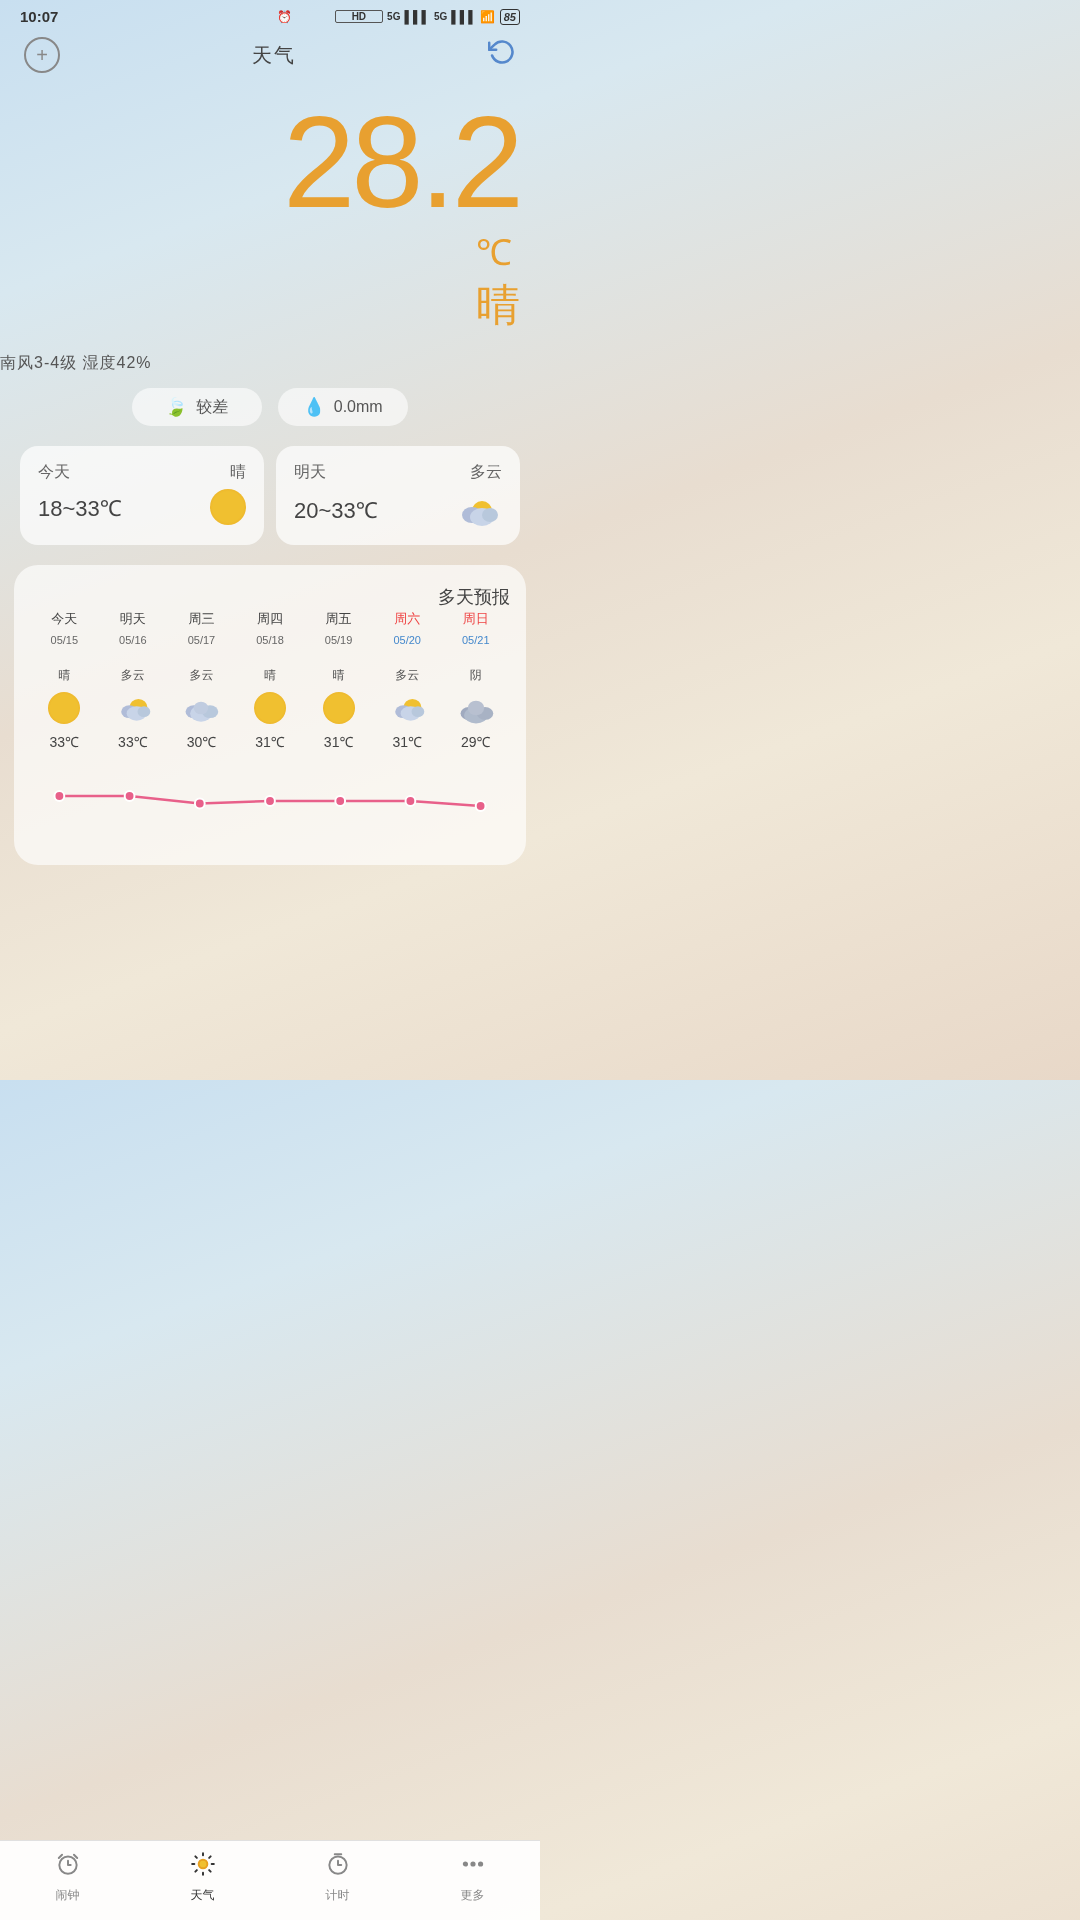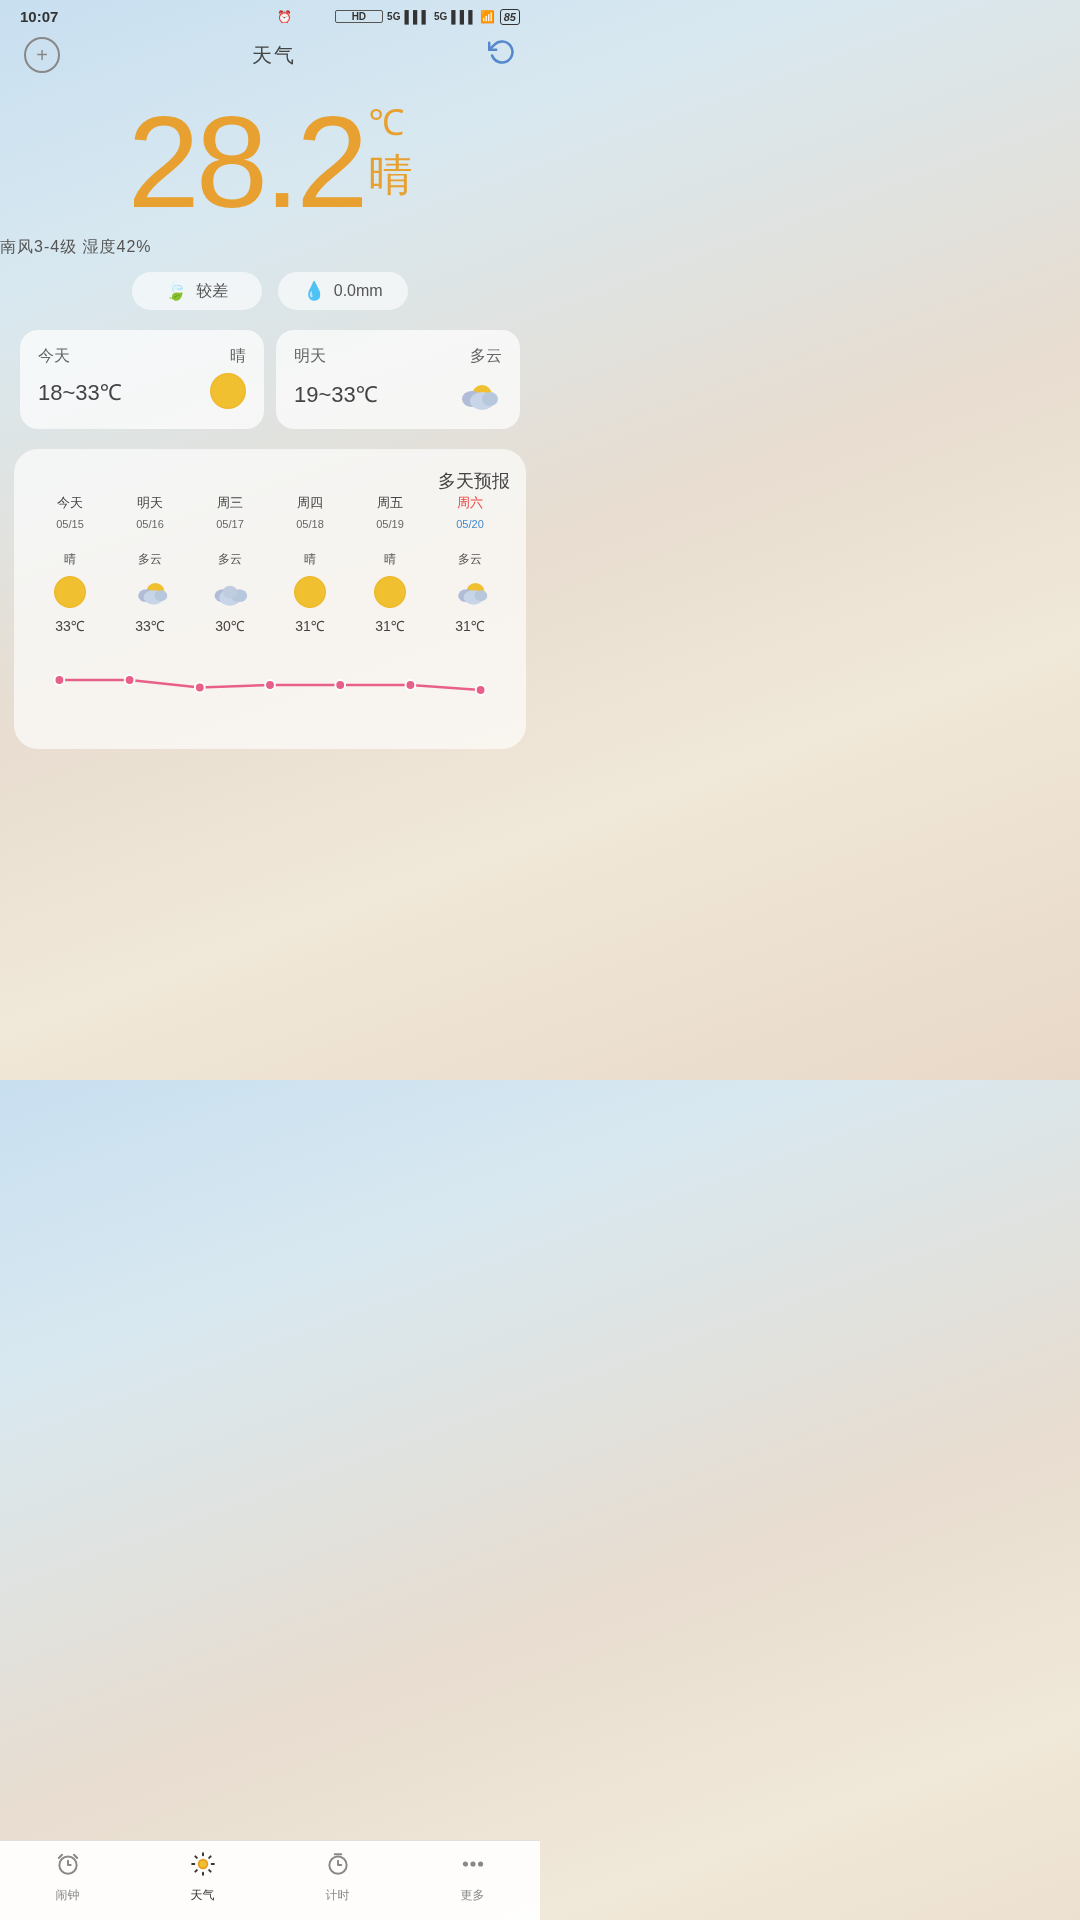--- a/index.html
+++ b/index.html
@@ -79,22 +79,23 @@
       vertical-align: super;
       font-weight: 300;
     }
     .weather-condition {
       font-size: 44px;
       color: #e8a030;
       font-weight: 300;
     }
     .temp-row {
       display: flex;
-      align-items: flex-start;
+      align-items: flex-end;
       justify-content: center;
+      flex-direction: column;
     }
 
     
     .wind-info {
       text-align: left;
       font-size: 16px;
       color: #555;
       padding: 10px 0 14px;
       letter-spacing: 1px;
     }
@@ -345,21 +346,21 @@
       <span class="day-temp-range">18~33℃</span>
       <div class="sun-icon"></div>
     </div>
   </div>
   <div class="day-card">
     <div class="day-card-header">
       <span class="day-label">明天</span>
       <span class="day-weather-text">多云</span>
     </div>
     <div class="day-card-body">
-      <span class="day-temp-range">19~33℃</span>
+      <span class="day-temp-range">20~33℃</span>
       <svg width="50" height="40" viewBox="0 0 50 40">
         <circle cx="30" cy="22" r="10" fill="#f0c030"></circle>
         <ellipse cx="20" cy="26" rx="10" ry="8" fill="#b0bcd8"></ellipse>
         <ellipse cx="30" cy="28" rx="12" ry="9" fill="#c8d4e8"></ellipse>
         <ellipse cx="38" cy="26" rx="8" ry="7" fill="#b8c8dc"></ellipse>
       </svg>
     </div>
   </div>
 </div>
 
@@ -429,20 +430,34 @@
         <div class="forecast-condition">多云</div>
         <div class="forecast-weather-icon">
           <svg width="44" height="36" viewBox="0 0 44 36">
       <circle cx="28" cy="18" r="10" fill="#f0c030"></circle>
       <ellipse cx="18" cy="22" rx="9" ry="7" fill="#b0bcd8"></ellipse>
       <ellipse cx="26" cy="24" rx="11" ry="8" fill="#c8d4e8"></ellipse>
       <ellipse cx="34" cy="22" rx="7" ry="6" fill="#b8c8dc"></ellipse>
     </svg>
         </div>
         <div class="forecast-high-temp">31℃</div>
+      </div>
+      <div class="forecast-col">
+        <div class="forecast-day-name weekend">周日</div>
+        <div class="forecast-date weekend">05/21</div>
+        <div class="forecast-condition">阴</div>
+        <div class="forecast-weather-icon">
+          <svg width="44" height="36" viewBox="0 0 44 36">
+      <ellipse cx="14" cy="24" rx="9" ry="7" fill="#a0aabf"></ellipse>
+      <ellipse cx="22" cy="26" rx="13" ry="9" fill="#b0bbcc"></ellipse>
+      <ellipse cx="32" cy="24" rx="9" ry="7" fill="#a8b2c4"></ellipse>
+      <ellipse cx="22" cy="18" rx="9" ry="8" fill="#b8c0d0"></ellipse>
+    </svg>
+        </div>
+        <div class="forecast-high-temp">29℃</div>
       </div>
     </div>
 
   
   <svg class="temp-chart" id="temp-chart" viewBox="0 0 490 80" preserveAspectRatio="none">
   <polyline points="30,35 101.66666666666666,35 173.33333333333331,42.5 245,40 316.66666666666663,40 388.33333333333337,40 460,45" fill="none" stroke="#e8608a" stroke-width="2.5" stroke-linejoin="round"></polyline>
       <circle cx="30" cy="35" r="5" fill="#e8608a" stroke="white" stroke-width="2"></circle>
       <circle cx="101.66666666666666" cy="35" r="5" fill="#e8608a" stroke="white" stroke-width="2"></circle>
       <circle cx="173.33333333333331" cy="42.5" r="5" fill="#e8608a" stroke="white" stroke-width="2"></circle>
       <circle cx="245" cy="40" r="5" fill="#e8608a" stroke="white" stroke-width="2"></circle>

